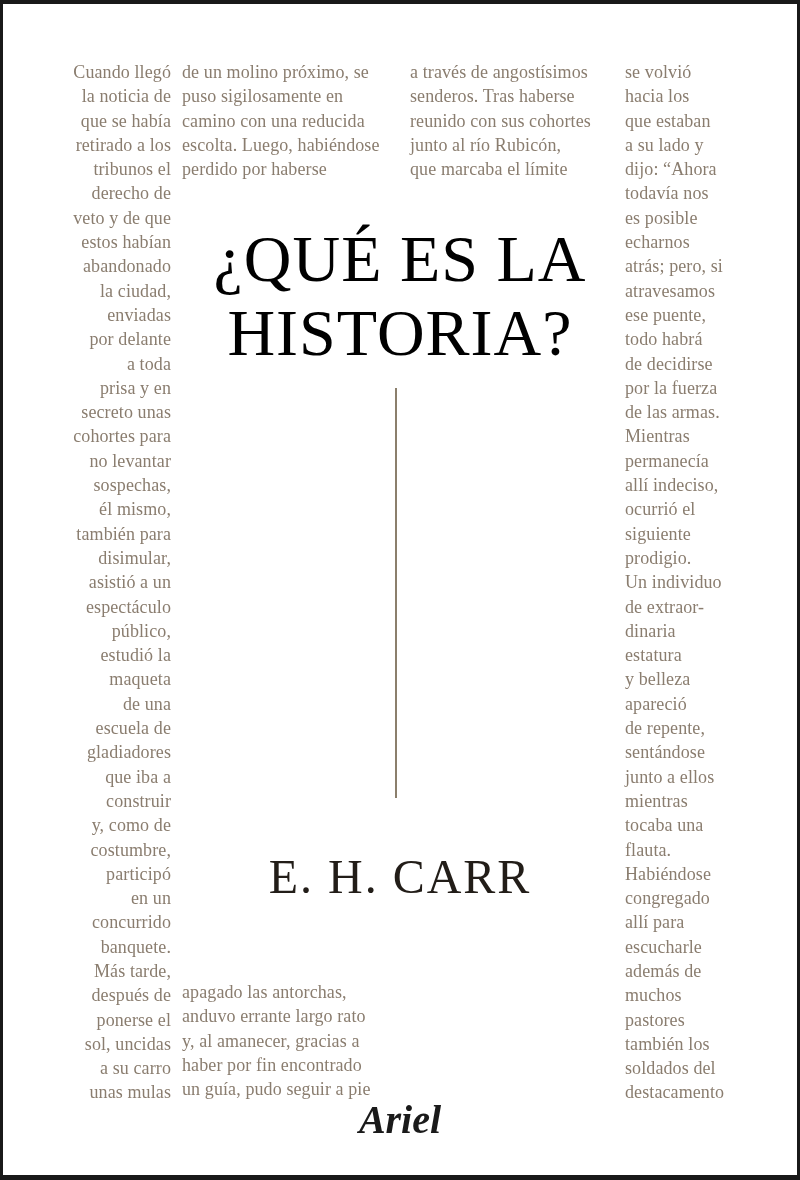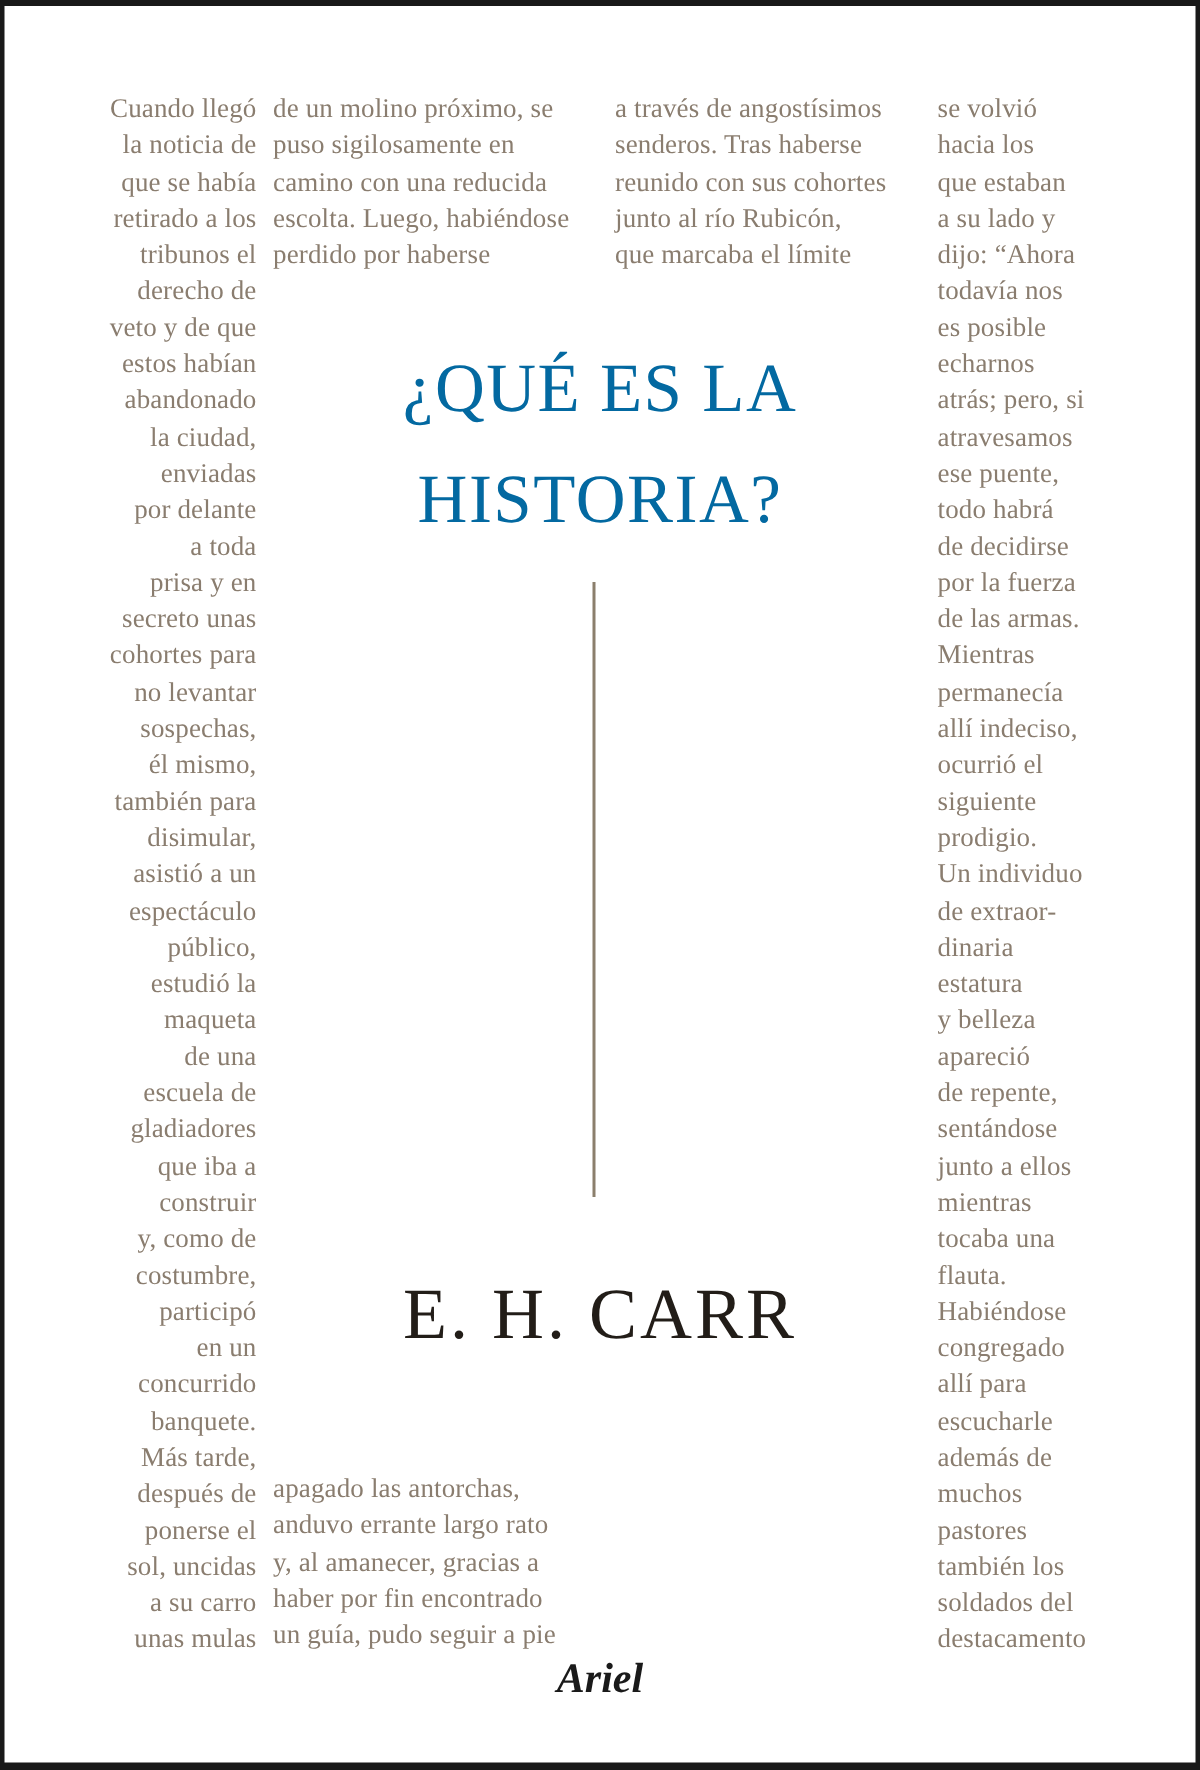--- a/index.html
+++ b/index.html
@@ -34,25 +34,25 @@
   .col-mid-left-bottom  { left: 179px; top: 976px; width: 215px; }
   .col-mid-right-bottom { left: 407px; top: 976px; width: 215px; }
   .title {
     position: absolute;
     top: 218px;
     left: 0;
     right: 0;
     margin: 0;
     text-align: center;
     white-space: pre;
-    font-size: 46px;
+    font-size: 66px;
     line-height: 74px;
     font-weight: normal;
     letter-spacing: 1px;
-    color: #0369a1;
+    color: #000000;
   }
   .vrule {
     position: absolute;
     left: 392px;
     top: 384px;
     width: 2px;
     height: 410px;
     background: #8b7f6c;
   }
   .author {
@@ -68,21 +68,21 @@
     color: #221d18;
   }
   .logo {
     position: absolute;
     top: 1094px;
     left: 0;
     right: 0;
     text-align: center;
     font-style: italic;
     font-weight: bold;
-    font-size: 28px;
+    font-size: 40px;
     line-height: 44px;
     color: #1a1a1a;
   }
 </style>
 </head>
 <body>
 
 <div class="cover">
 
   <div class="col col-far-left">Cuando llegó

